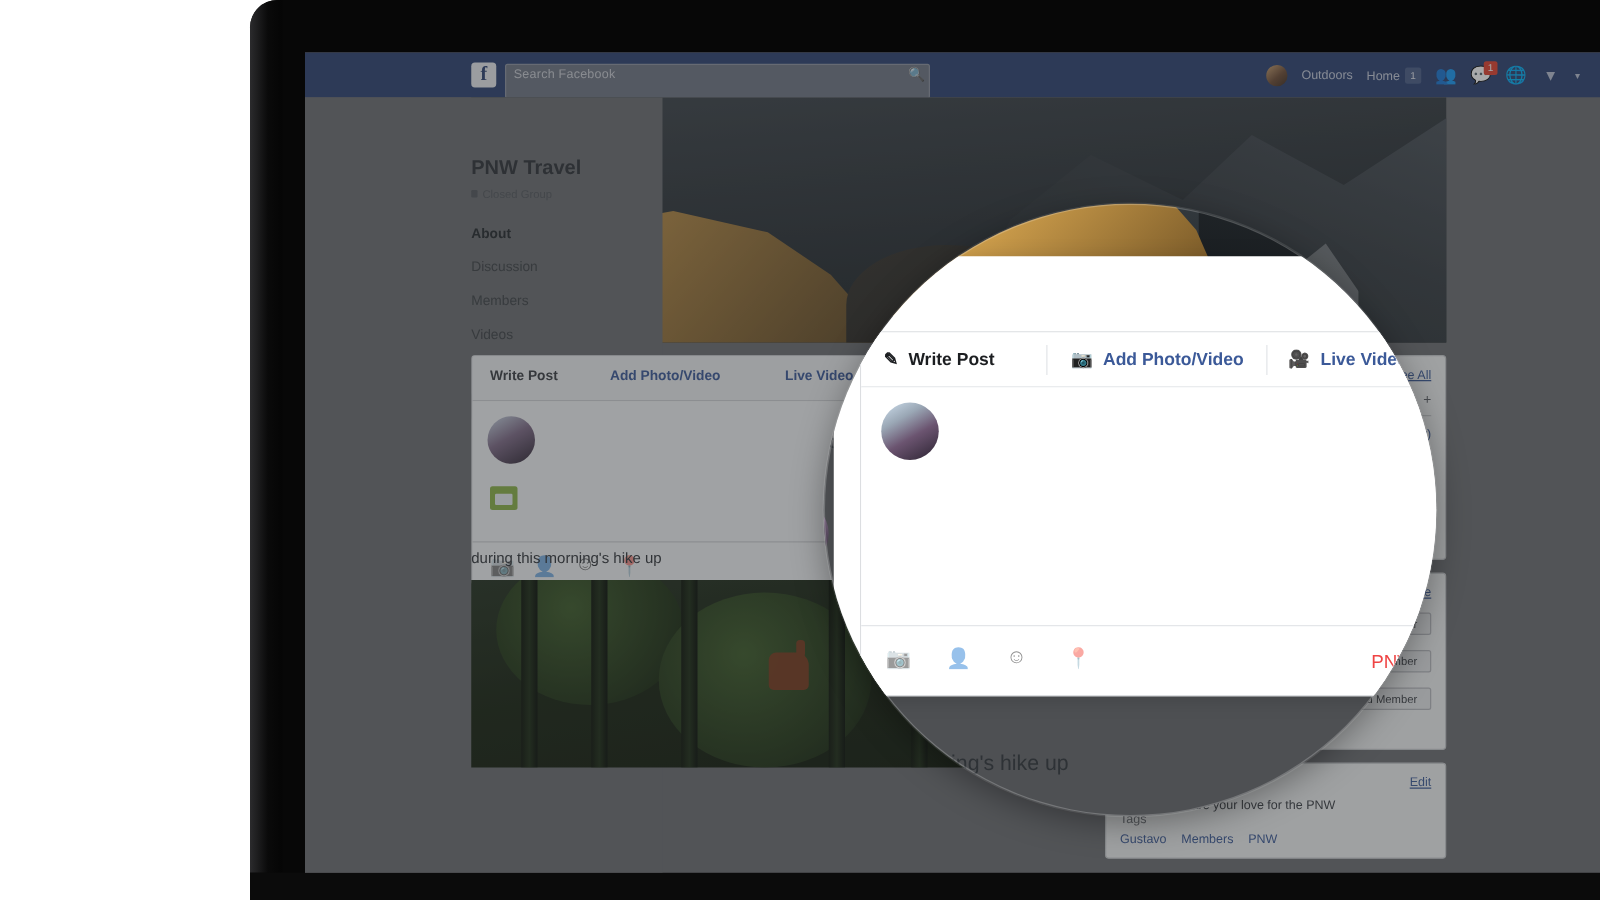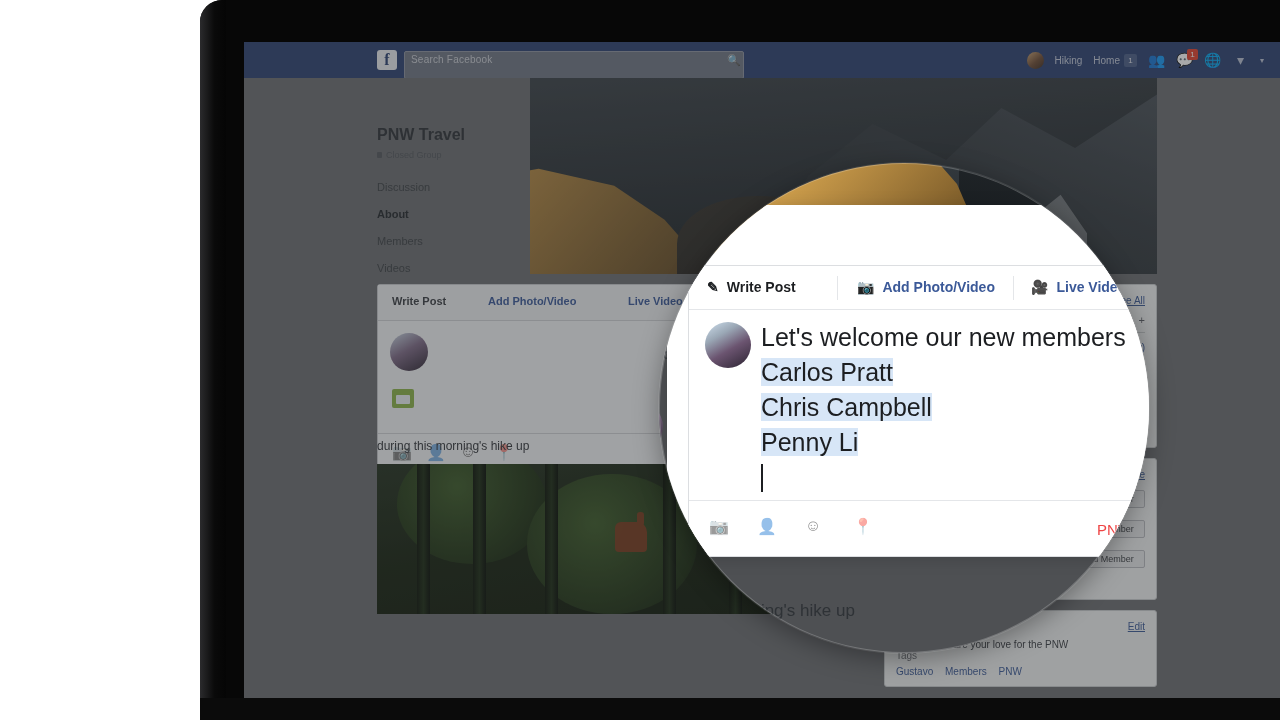--- a/index.html
+++ b/index.html
@@ -254,21 +254,21 @@
   <div class="screen">
 
     <div class="fb-topbar">
       <div class="fb-logo">f</div>
       <div class="fb-search">
         <div class="fb-search-text">Search Facebook</div>
         <div class="fb-search-icon">🔍</div>
       </div>
       <div class="fb-nav-right">
         <div class="nav-avatar"></div>
-        <div class="nav-user">Hiking</div>
+        <div class="nav-user">Outdoors</div>
         <div class="nav-home">
           <span>Home</span><span class="nav-pill">1</span>
         </div>
         <div class="nav-ic">👥</div>
         <div class="nav-ic">💬
           <span class="nav-badge">1</span>
         </div>
         <div class="nav-ic">🌐</div>
         <div class="nav-ic">▾</div>
         <div class="nav-caret">▾</div>
@@ -285,22 +285,22 @@
       </div>
 
       <div class="left-col"></div>
 
       <div class="grp-title">PNW Travel</div>
       <div class="grp-sub">
         <span class="grp-lock"></span><span>Closed Group</span>
       </div>
 
       <div class="nav-list">
+        <div class="nav-item active">About</div>
         <div class="nav-item">Discussion</div>
-        <div class="nav-item active">About</div>
         <div class="nav-item">Members</div>
         <div class="nav-item">Videos</div>
         <div class="nav-item">Photos</div>
         <div class="nav-item">Files</div>
       </div>
 
       <div class="join-btn">Join</div>
 
       <div class="feed">
         <div class="composer">
@@ -456,27 +456,20 @@
               <div class="m-tab lnk" style="left:342px">
                 <span class="ic">🎥</span>
                 <span>Live Video</span>
               </div>
               <div class="m-div" style="left:452px"></div>
 
             </div>
 
             <div class="m-body">
               <div class="m-av"></div>
-              <div class="m-text">
-                <span>Let's welcome our new members</span><br>
-                <span class="hl">Carlos Pratt</span><br>
-                <span class="hl">Chris Campbell</span><br>
-                <span class="hl">Penny Li</span><br>
-                <span class="m-caret"></span>
-              </div>
             </div>
 
             <div class="m-foot">
               <div class="m-ft-ic" style="left:20px">📷</div>
               <div class="m-ft-ic" style="left:68px">👤</div>
               <div class="m-ft-ic" style="left:116px">☺</div>
               <div class="m-ft-ic" style="left:164px">📍</div>
               <div class="m-grp">PNW T</div>
             </div>
           </div>

